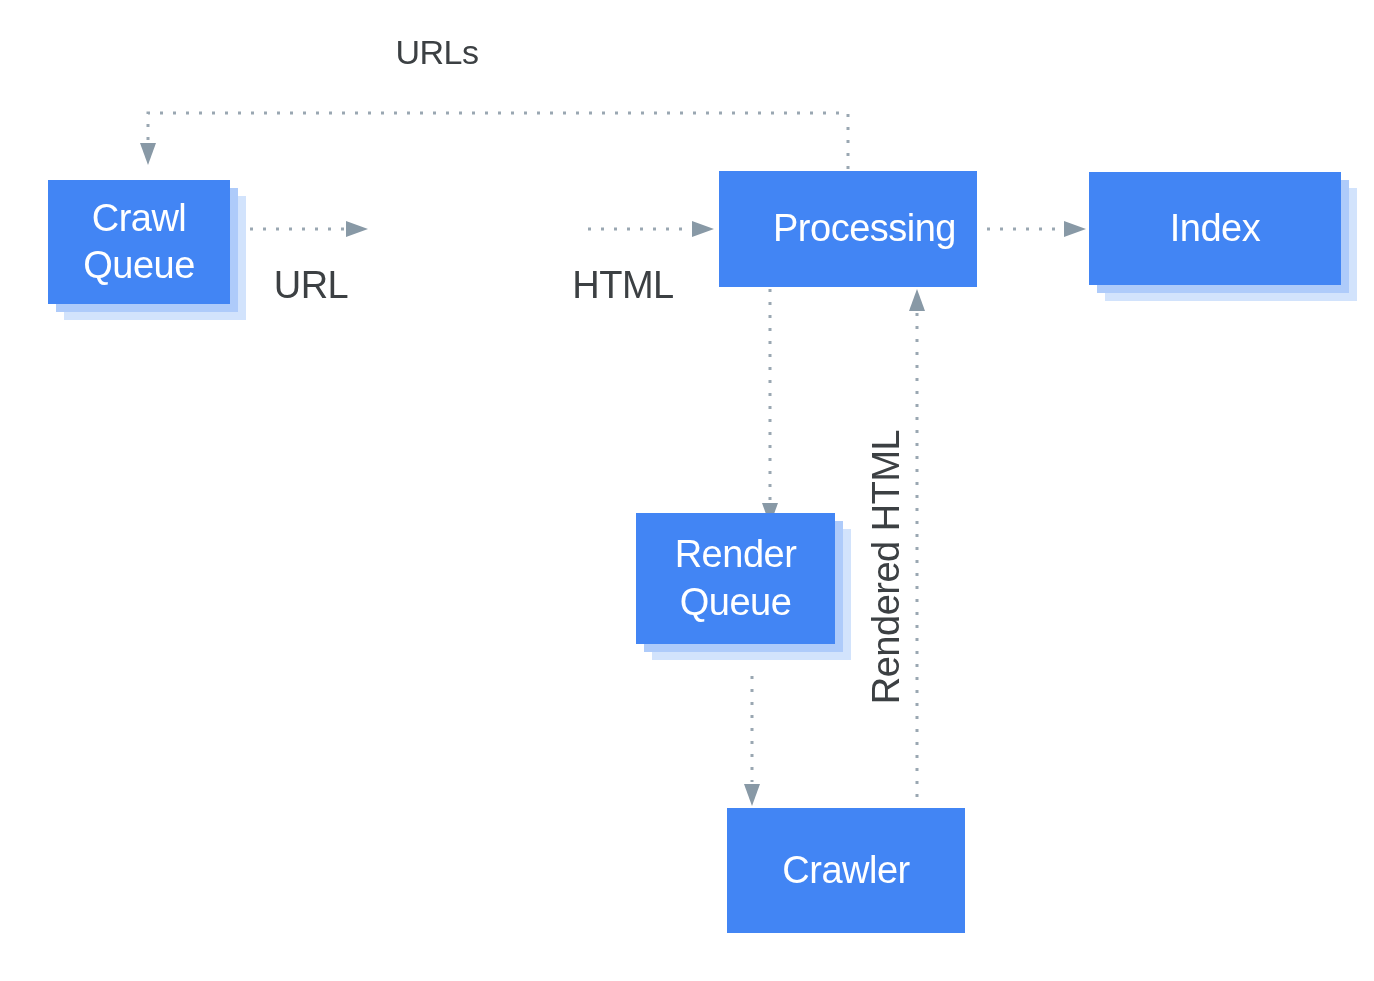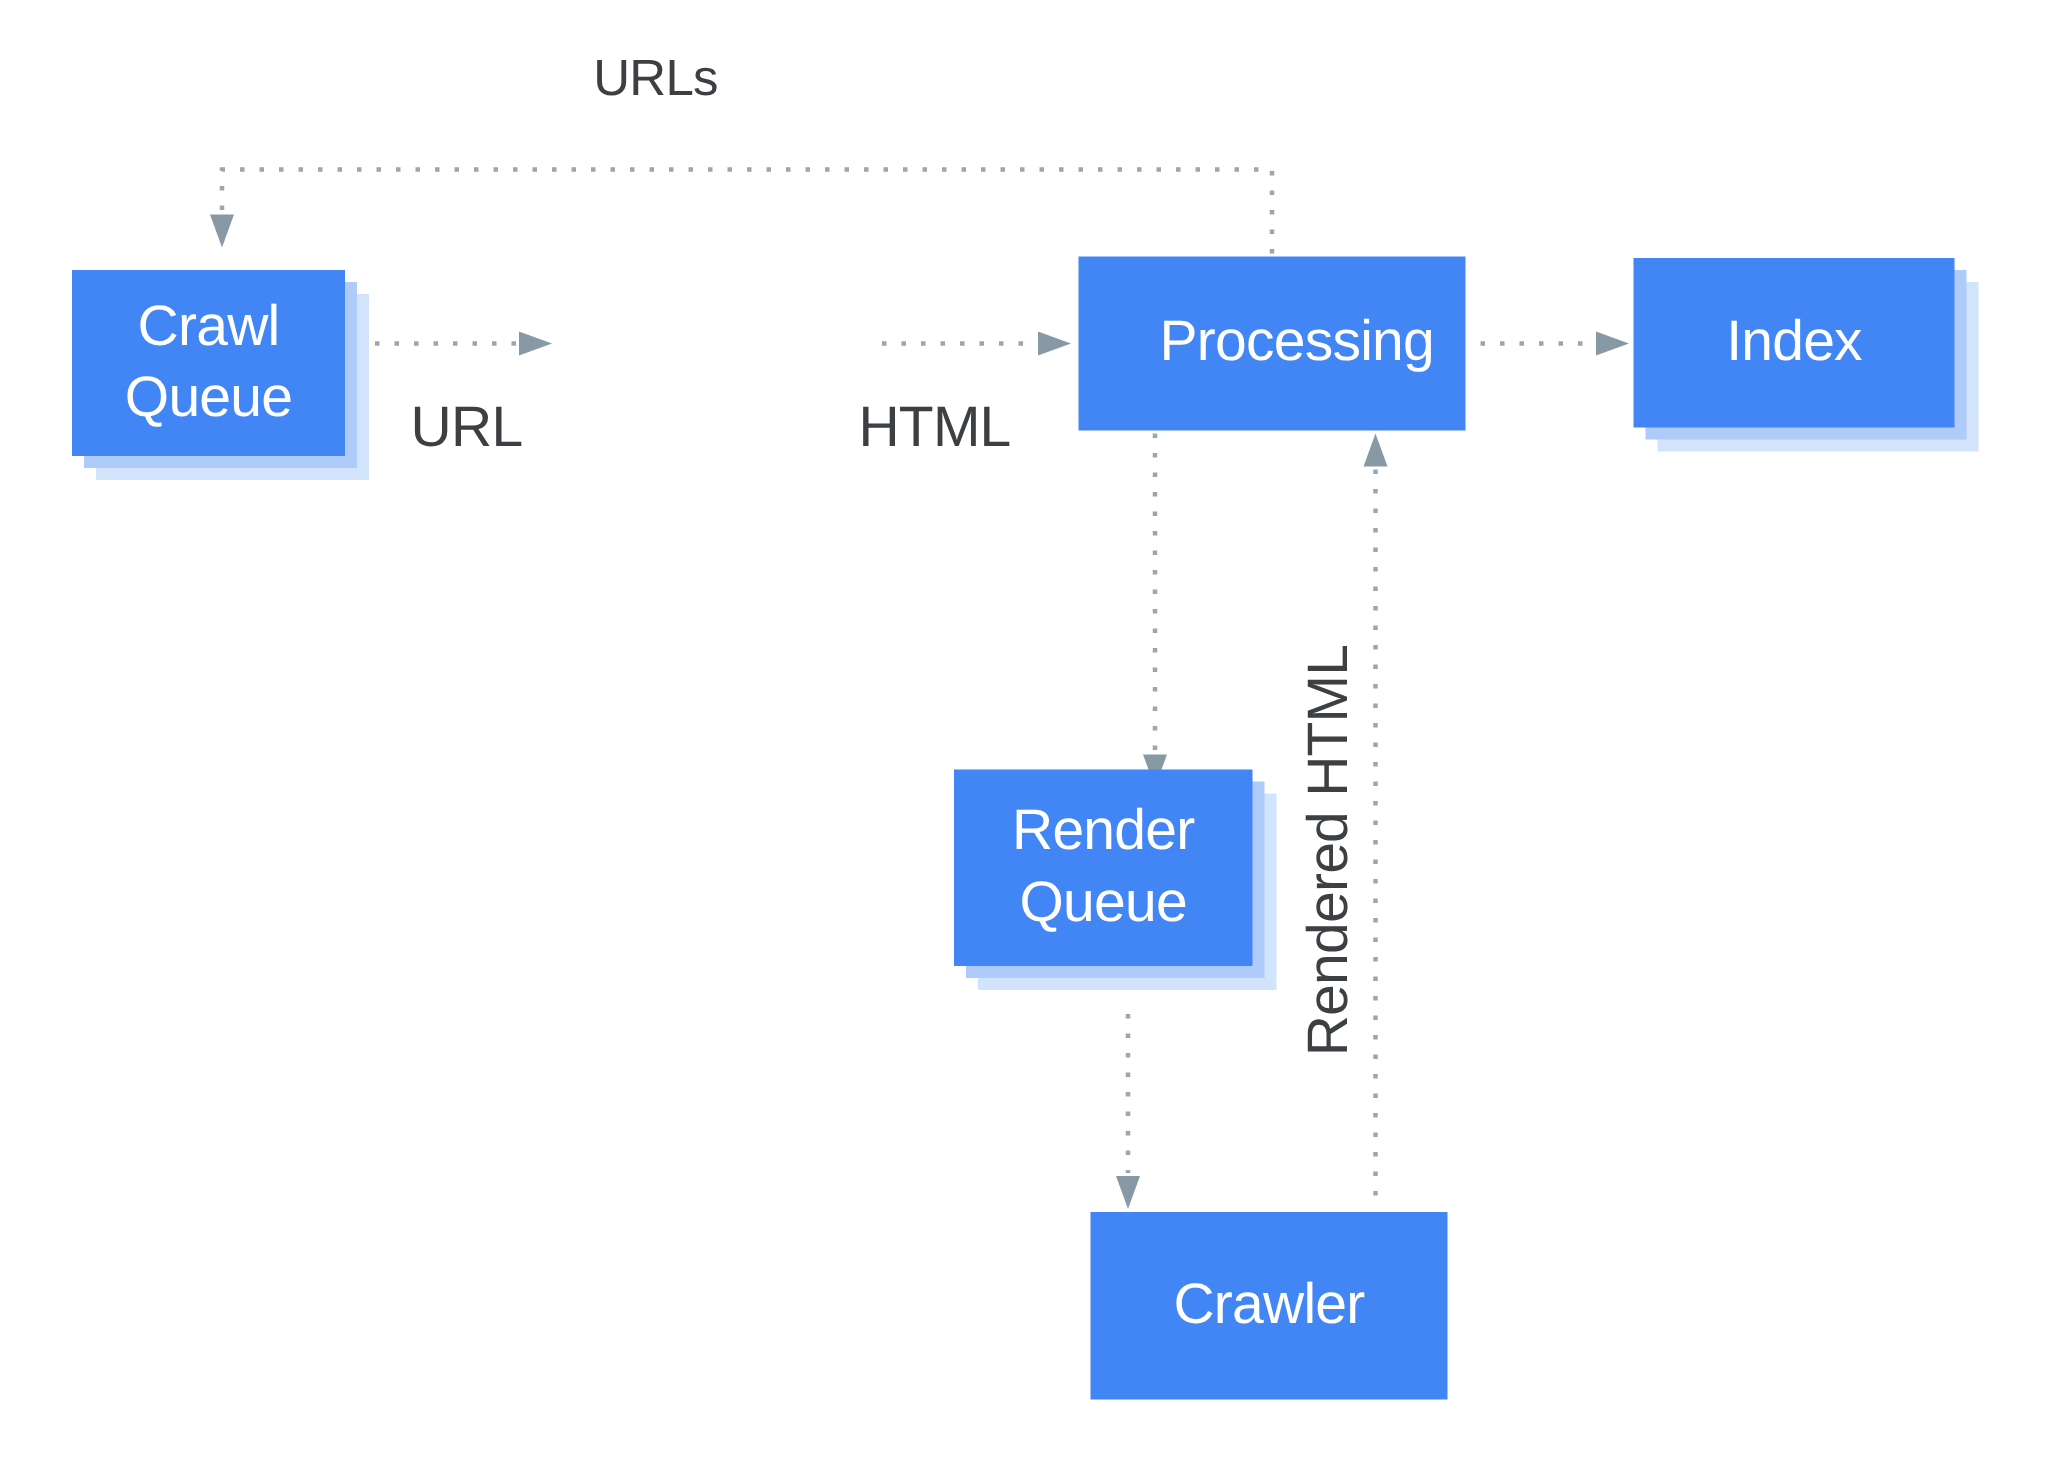--- a/index.html
+++ b/index.html
@@ -46,21 +46,21 @@
     line-height: 1.25;
     letter-spacing: -0.5px;
     white-space: pre-line;
   }
   .node.stacked {
     box-shadow: 8px 8px 0 0 var(--shadow-inner), 16px 16px 0 0 var(--shadow-outer);
   }
   .node-crawl-queue  { left: 48px;   top: 180px; width: 182px; height: 124px; }
   .node-crawler      { left: 370px;  top: 172px; width: 208px; height: 116px; }
   .node-processing   { left: 719px;  top: 171px; width: 258px; height: 116px; padding-left: 33px; }
-  .node-index        { left: 1089px; top: 172px; width: 214px; height: 113px; }
+  .node-index        { left: 1089px; top: 172px; width: 252px; height: 113px; }
   .node-render-queue { left: 636px;  top: 513px; width: 199px; height: 131px; }
   .node-renderer     { left: 727px;  top: 808px; width: 238px; height: 125px; }
   .edge-label {
     position: absolute;
     color: var(--label-text);
     font-size: 38px;
     letter-spacing: -0.5px;
     text-align: center;
   }
   .edge-label-urls  { left: 377px; top: 33px;  width: 120px; font-size: 34px; }

